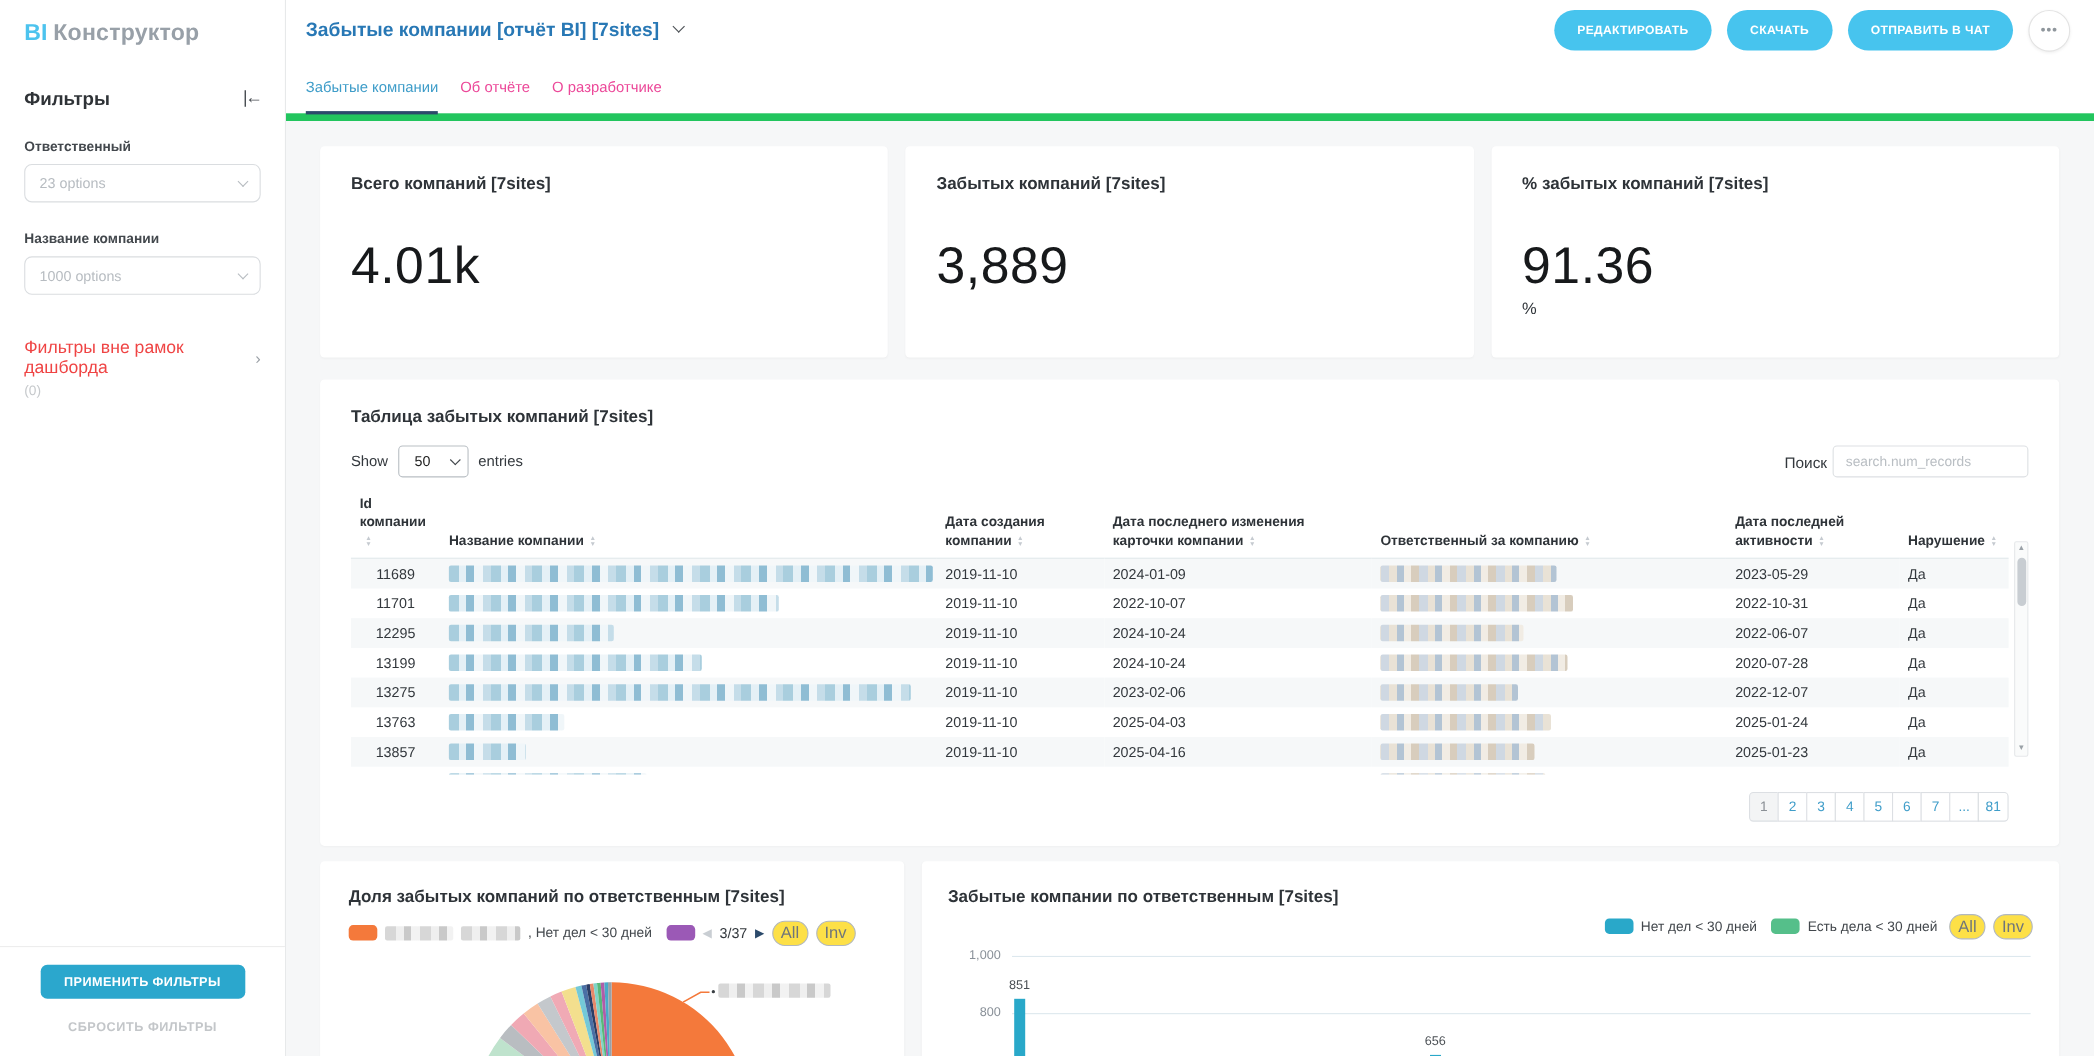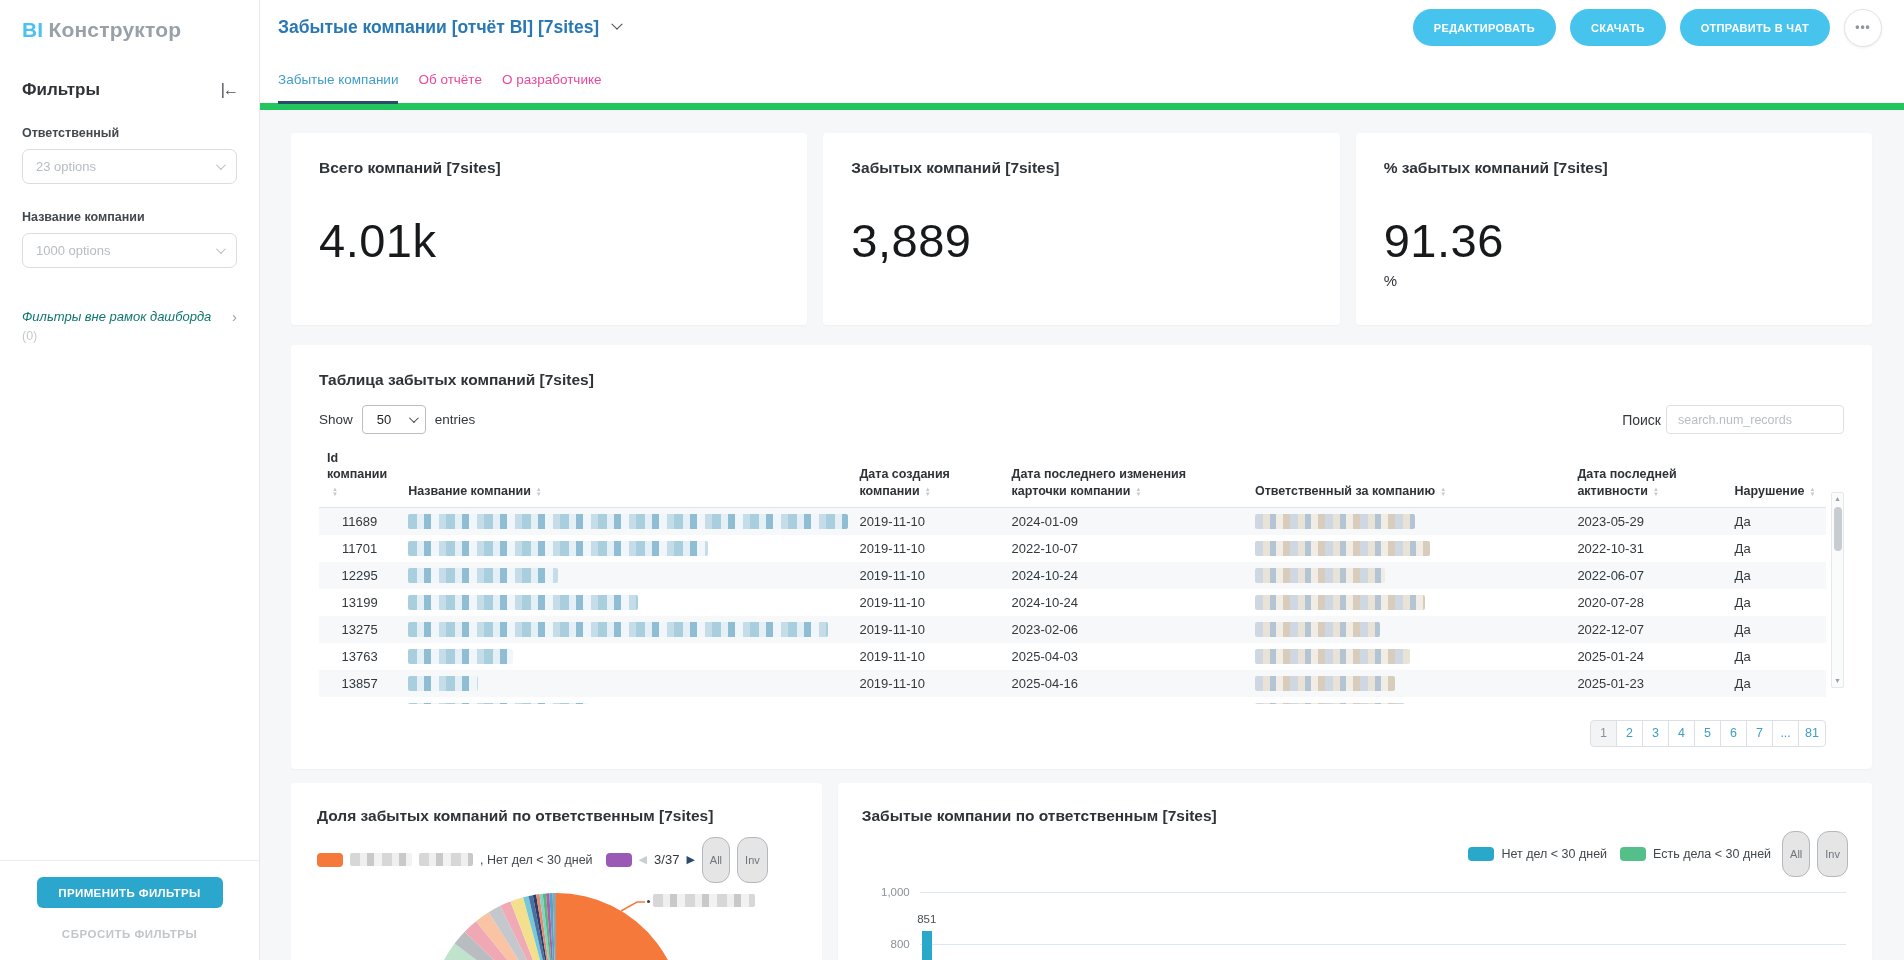--- a/index.html
+++ b/index.html
@@ -18,21 +18,21 @@
   .collapse { color: #4a4f54; font-size: 16px; cursor: pointer; letter-spacing: -2px; }
   .filter-group { margin-top: 26px; }
   .filter-label { display: block; font-size: 12.5px; font-weight: 700; color: #43484d; margin-bottom: 9px; }
   .select { position: relative; height: 35px; border: 1px solid #dadde0; border-radius: 7px;
     display: flex; align-items: center; padding: 0 30px 0 13px; cursor: pointer; background: #fff; }
   .select .ph { color: #b7bcc1; font-size: 13px; }
   .chev { position: absolute; right: 13px; top: 13px; width: 7px; height: 7px;
     border-right: 1.5px solid #b7bcc1; border-bottom: 1.5px solid #b7bcc1; transform: rotate(45deg) translateY(-2px); }
   .outer-filters { margin-top: 40px; cursor: pointer; }
   .outer-filters .line1 { display: flex; justify-content: space-between; align-items: center; }
-  .outer-label { color: #0f766e; font-size: 13px; font-style: italic; }
+  .outer-label { color: #ef4444; font-size: 16px; }
   .outer-arr { color: #9aa0a6; font-size: 15px; }
   .outer-count { color: #c6c9cc; font-size: 12.5px; margin-top: 4px; }
   .sidebar-footer { position: absolute; left: 0; bottom: 0; width: 259px; border-top: 1px solid #ededed;
     padding: 16px 0 20px 0; text-align: center; background: #fff; }
   .apply-btn { display: block; margin: 0 auto; width: 186px; height: 31px; border: none; border-radius: 6px;
     background: #2ba7cd; color: #fff; font-family: "Liberation Sans", sans-serif;
     font-size: 11.5px; font-weight: 700; letter-spacing: .4px; cursor: pointer; }
   .reset-btn { margin-top: 20px; color: #c3c6c9; font-size: 11.5px; font-weight: 700; letter-spacing: .5px; cursor: pointer; }
 
   
@@ -120,22 +120,22 @@
   .bottom-row { display: flex; gap: 16px; margin-top: 14px; }
   .pie-card { flex: 1; height: 340px; padding: 24px 26px; position: relative; overflow: hidden; }
   .bar-card { flex: 2.06; height: 340px; padding: 24px; position: relative; }
   .legend-row { display: flex; align-items: center; gap: 7px; margin-top: 12px; font-size: 12.5px; color: #43484d; }
   .bar-card .legend-row { justify-content: flex-end; margin-top: 6px; }
   .swatch { width: 26px; height: 14px; border-radius: 4px; flex: 0 0 auto; }
   .pager-arrow { font-size: 11px; cursor: pointer; }
   .pager-arrow.prev { color: #c9ced3; }
   .pager-arrow.next { color: #2c4a6b; }
   .pager-text { font-size: 13px; color: #33383d; }
-  .oval-btn { border: 1px solid #b2b8be; border-radius: 12px; padding: 16px 7px; font-size: 11px;
-    color: #6f757b; cursor: pointer; background: #e5e5e5; font-family: "Liberation Sans", sans-serif; }
+  .oval-btn { border: 1px solid #b2b8be; border-radius: 12px; padding: 2px 7px; font-size: 15px;
+    color: #6f757b; cursor: pointer; background: #fde047; font-family: "Liberation Sans", sans-serif; }
   #donut { position: absolute; left: 0; top: 0; pointer-events: none; }
   .callout-dot { position: absolute; width: 3px; height: 3px; background: #3a3f44; border-radius: 50%; }
   .callout-label { position: absolute; }
 
   .bar-plot { position: relative; margin-top: 10px; height: 240px; }
   .gridline { position: absolute; left: 58px; right: 2px; height: 1px; background: #dde8ee; }
   .ytick { position: absolute; left: 0; width: 48px; text-align: right; font-size: 11.5px; color: #8a9199;
     transform: translateY(-50%); }
   .bar { position: absolute; width: 10px; background: #29a8c9; }
   .bar-label { position: absolute; font-size: 11.5px; color: #4a4f54; transform: translateX(-50%); }

